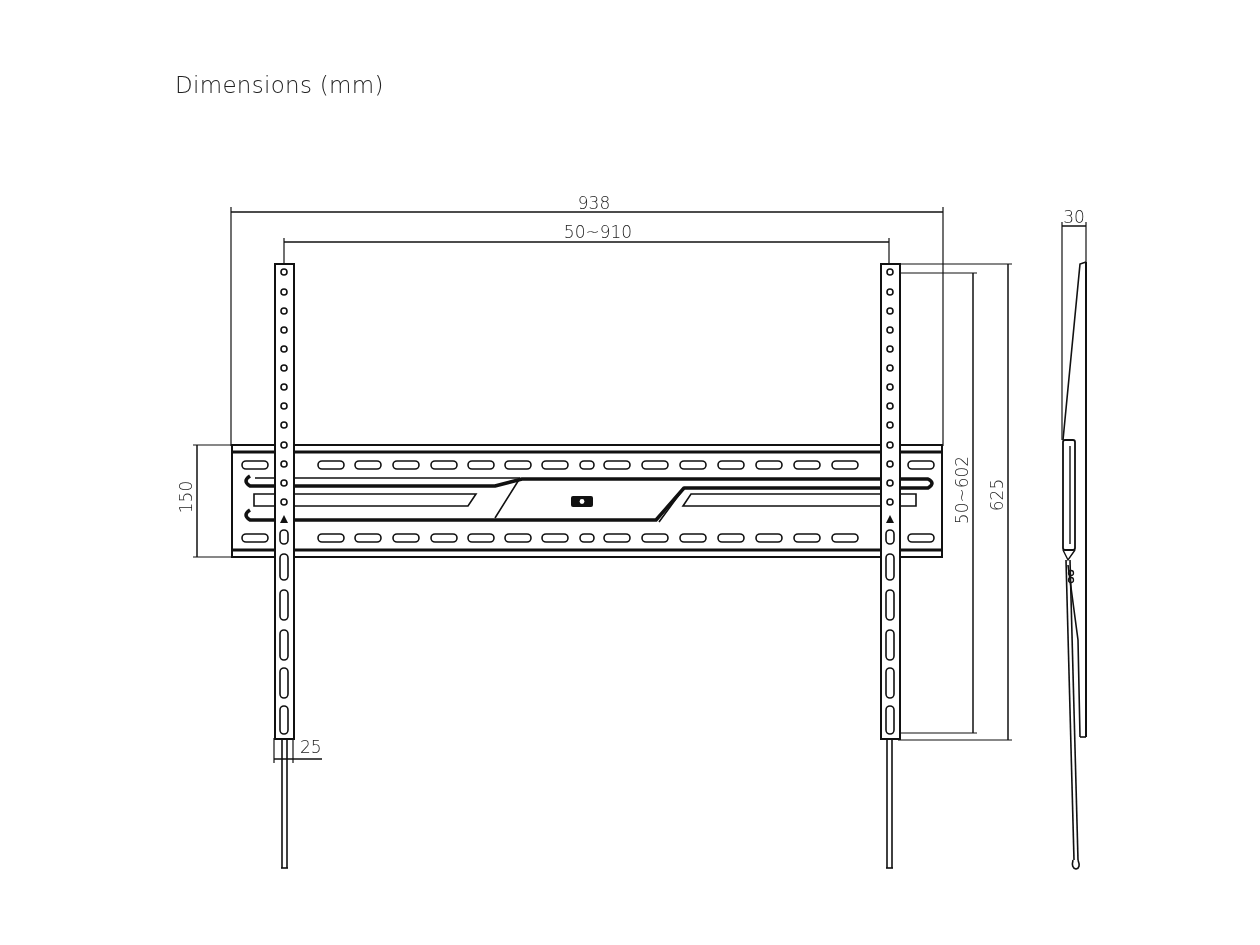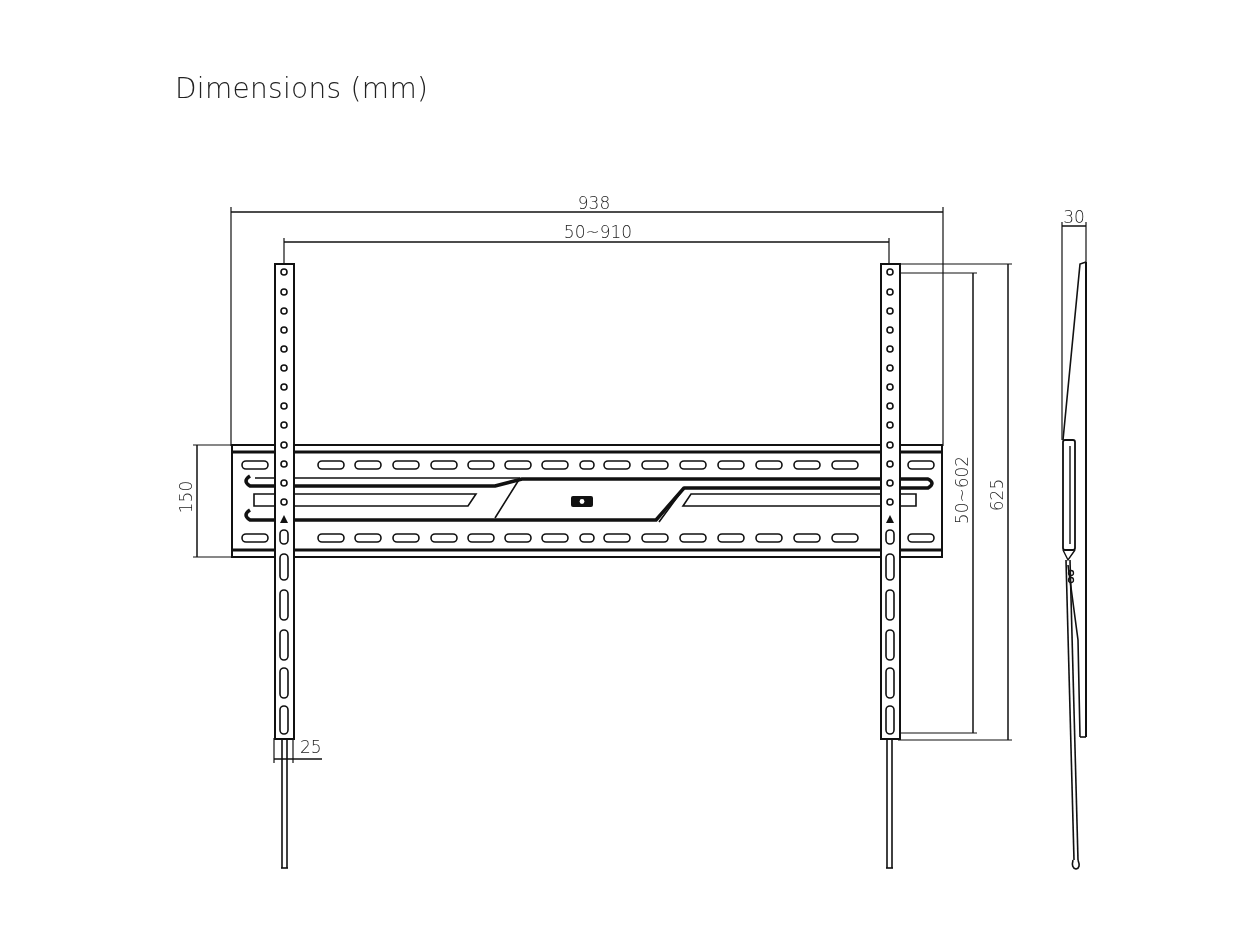--- a/index.html
+++ b/index.html
@@ -1,18 +1,18 @@
 <!DOCTYPE html>
 <html><head>
 <meta charset="utf-8">
 <style>
   html, body { margin: 0; padding: 0; background: #ffffff; }
   body { width: 1260px; height: 945px; position: relative; overflow: hidden;
          font-family: "DejaVu Sans", sans-serif; color: #1a1a1a; }
-  .title { position: absolute; left: 175px; top: 72px; font-size: 28px;
+  .title { position: absolute; left: 175px; top: 72px; font-size: 23px;
            font-weight: 300; letter-spacing: 0.3px; color: #222; }
   svg { position: absolute; left: 0; top: 0; }
   .dim { font-family: "DejaVu Sans", sans-serif; font-size: 17px; fill: #222; font-weight: 300; }
   .ln { stroke: #111; fill: none; }
 </style>
 </head>
 <body>
 
 <div class="title">Dimensions (mm)</div>
 

